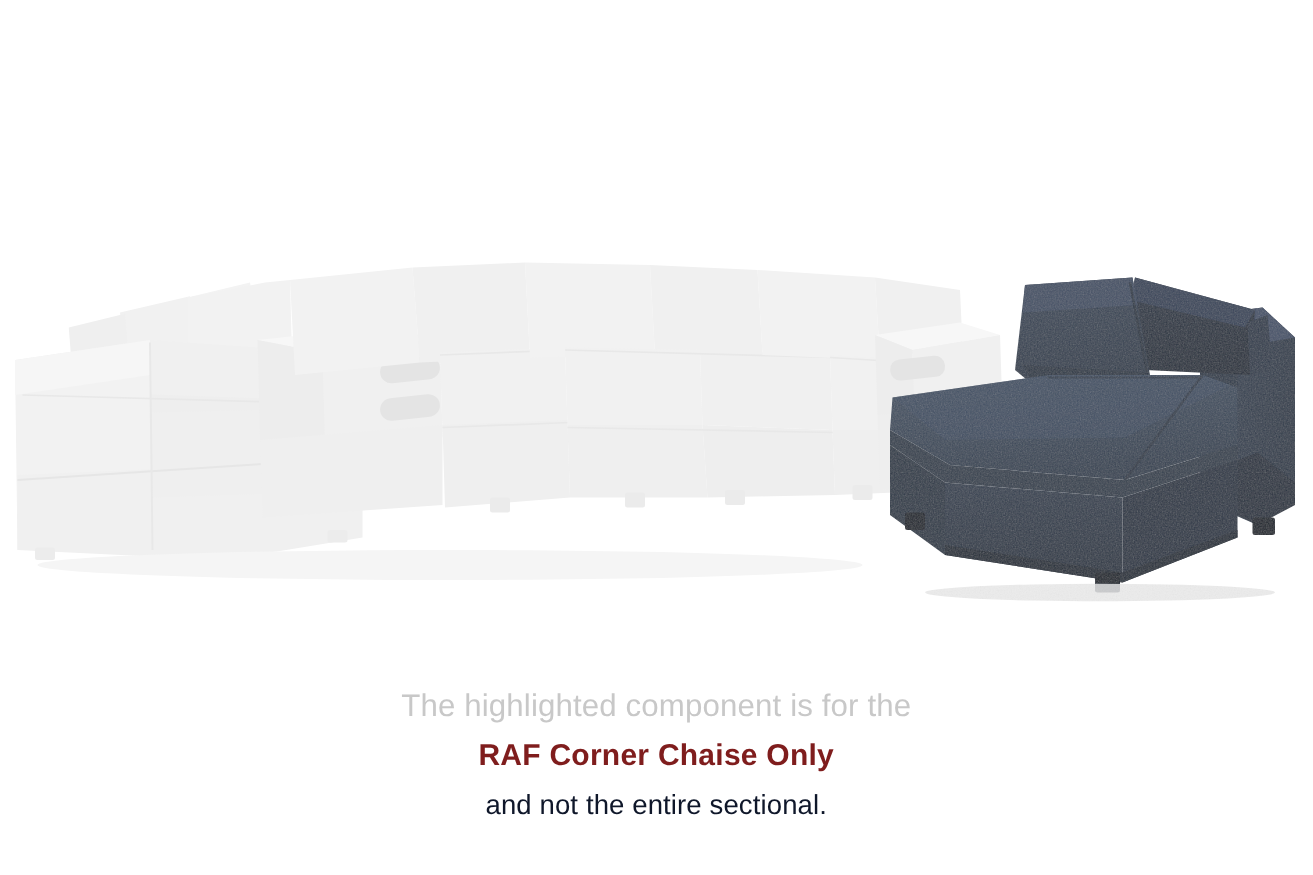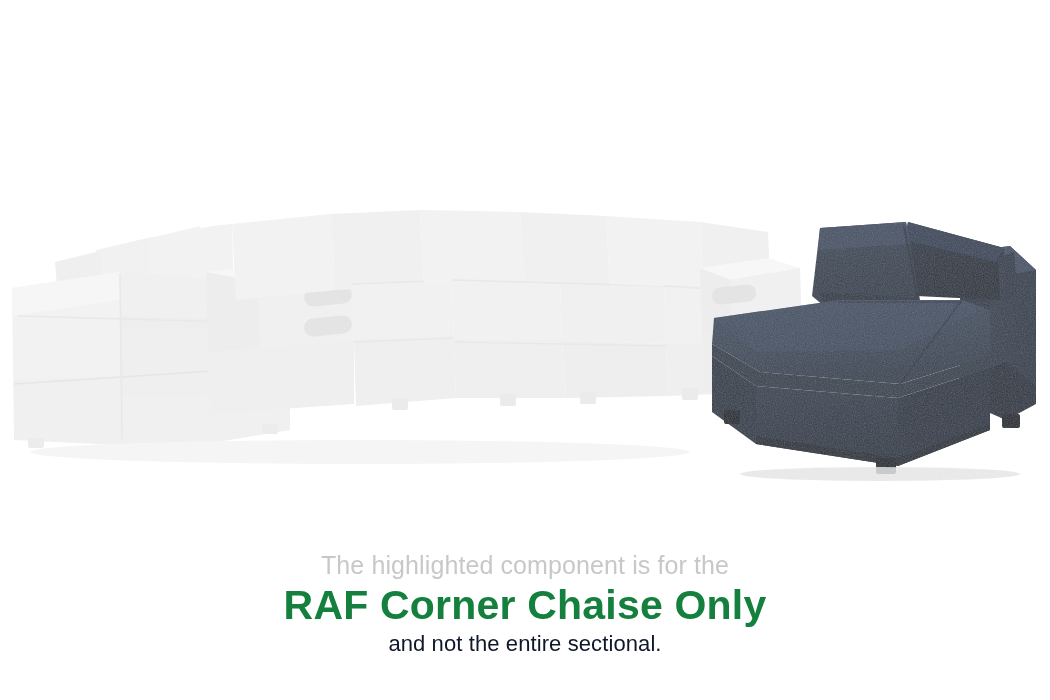--- a/index.html
+++ b/index.html
@@ -51,24 +51,24 @@
   .caption-line-1 {
     font-size: 25px;
     line-height: 34px;
     font-weight: 400;
     color: #c8c8c8;
     letter-spacing: 0.1px;
     margin: 0;
     padding: 0;
   }
   .caption-line-2 {
-    font-size: 41px;
+    font-size: 24px;
     line-height: 46px;
     font-weight: 700;
-    color: #15803d;
+    color: #7f1d1d;
     letter-spacing: 0.2px;
     margin: 0;
     padding: 0;
     text-align: center;
   }
   .caption-line-3 {
     font-size: 22px;
     line-height: 32px;
     font-weight: 400;
     color: #0f172a;

